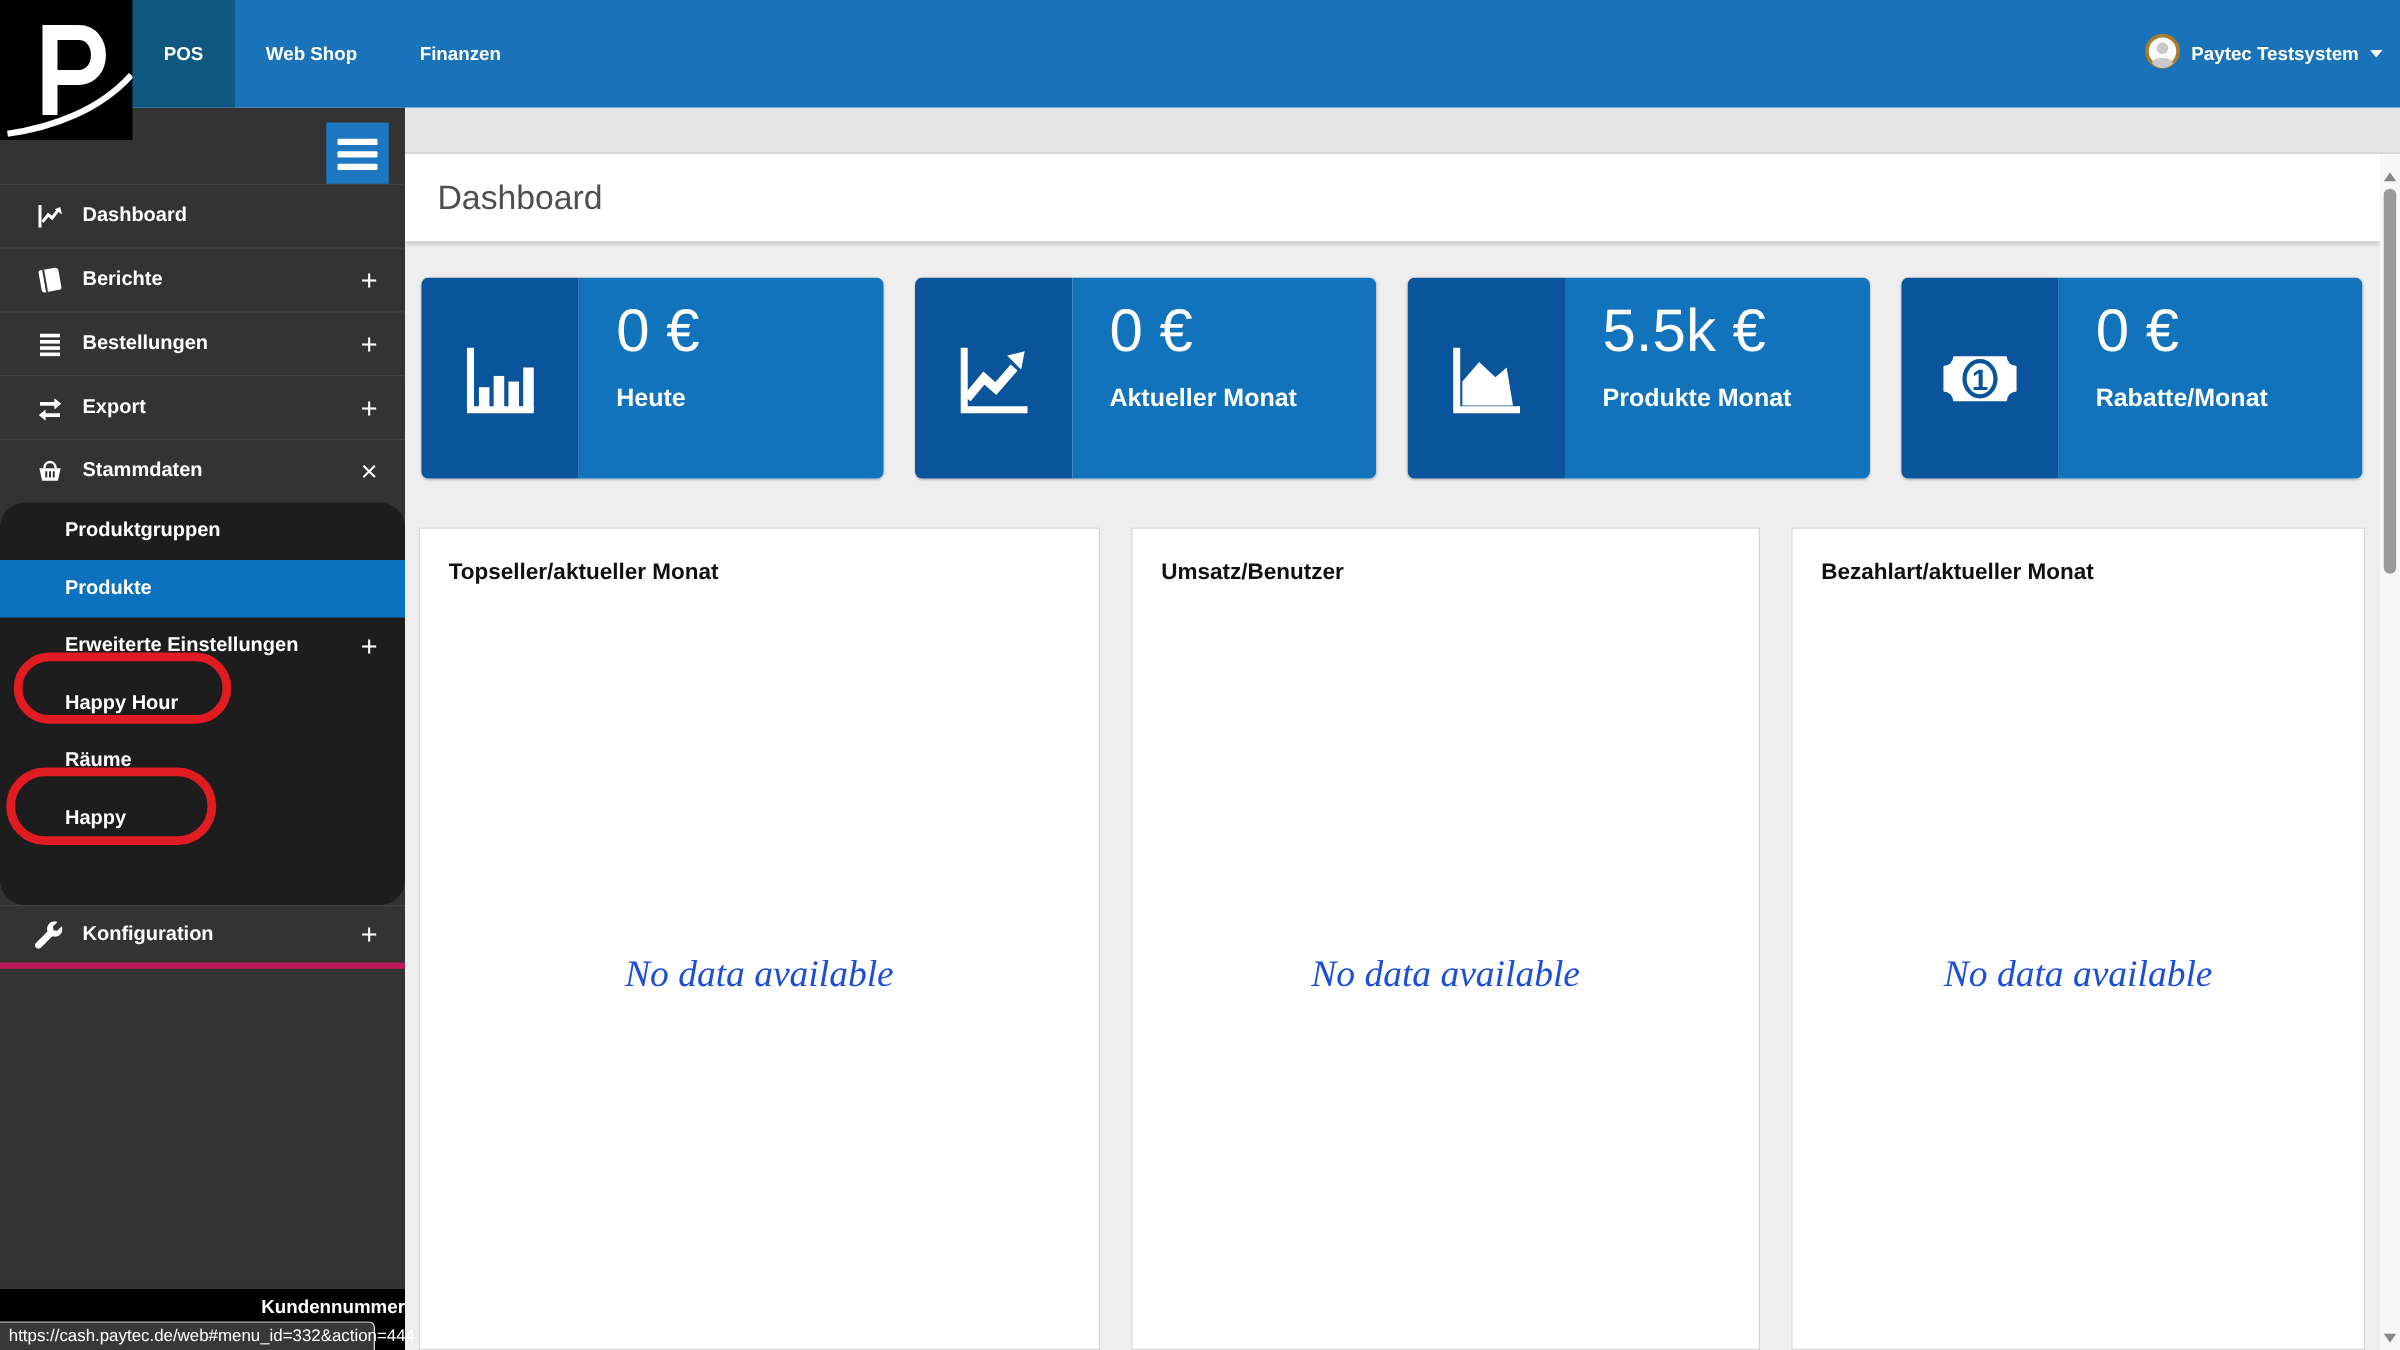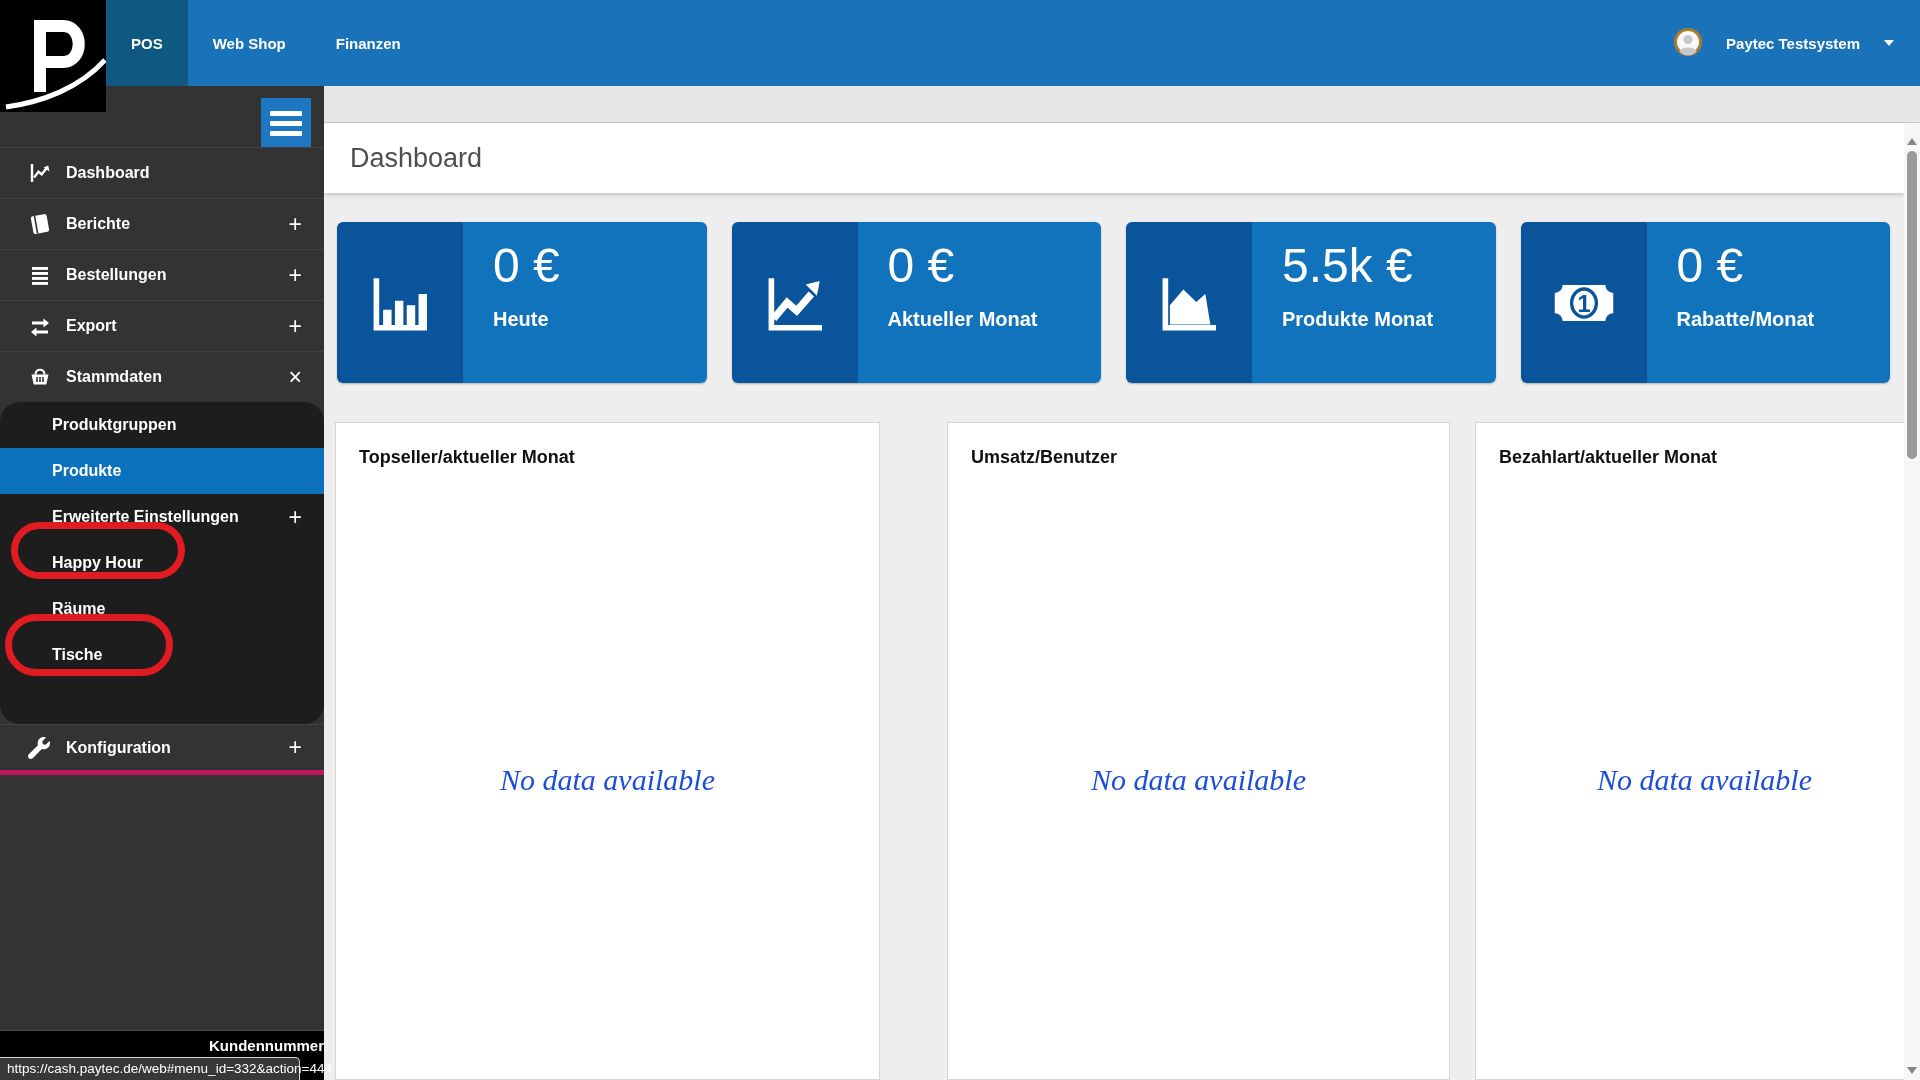--- a/index.html
+++ b/index.html
@@ -6,21 +6,21 @@
   html,body { width:1920px; height:1080px; overflow:hidden;
     font-family:"Liberation Sans","DejaVu Sans",sans-serif; background:#eeeeee; }
   .stage { position:absolute; left:0; top:0; width:1596px; height:1080px; }
 
   
   .navbar { position:absolute; left:0; top:0; width:1920px; height:86px; background:#1a73b8; z-index:10; }
   .logo { position:absolute; left:0; top:0; width:106px; height:112px; background:#000; z-index:12; }
   .nav-tabs { position:absolute; left:106px; top:0; height:86px; display:flex; }
   .tab { height:86px; display:flex; align-items:center; padding:0 25px; color:#fff; font-size:15px; font-weight:700; cursor:pointer; }
   .tab.active { background:#0f5880; }
-  .nav-user { position:absolute; right:26px; top:0; height:86px; display:flex; align-items:center; gap:24px; color:#fff; font-size:15px; font-weight:700; cursor:pointer; }
+  .nav-user { position:absolute; right:14px; top:0; height:86px; display:flex; align-items:center; gap:9px; color:#fff; font-size:15px; font-weight:700; cursor:pointer; }
   .caret-down { width:0; height:0; border-left:5px solid transparent; border-right:5px solid transparent; border-top:6px solid #fff; }
 
   
   .sidebar { position:absolute; left:0; top:86px; width:324px; height:994px; background:#333333; z-index:8; }
   .hamburger { position:absolute; right:13px; top:12px; width:50px; height:50px; background:#1d78c1;
     display:flex; flex-direction:column; justify-content:center; align-items:center; gap:5px; cursor:pointer; }
   .hamburger span { width:32px; height:5px; background:#fff; border-radius:1px; }
   .menu-item { position:absolute; left:0; width:324px; height:51px; display:flex; align-items:center;
     padding:0 22px 0 28px; color:#fff; font-size:16px; font-weight:700; border-top:1px solid #424242; cursor:pointer; }
   .menu-item .mi-icon { width:26px; margin-right:12px; display:flex; align-items:center; }
@@ -50,21 +50,21 @@
 
   .cards { position:absolute; left:337px; top:222px; width:1553px; height:161px; display:flex; gap:25px; }
   .stat-card { flex:1; display:flex; border-radius:6px; overflow:hidden; box-shadow:0 1px 2px rgba(0,0,0,0.25); cursor:pointer; }
   .icon-side { width:126px; background:#0a549b; display:flex; align-items:center; justify-content:center; }
   .text-side { flex:1; background:#1173bb; color:#fff; padding:15px 0 0 30px; }
   .stat-value { font-size:48px; font-weight:400; line-height:1.2; }
   .stat-label { font-size:20px; font-weight:700; margin-top:13px; }
 
   .panels { position:absolute; left:335px; top:422px; height:658px; display:flex; gap:25px; }
   .panel { background:#fff; border:1px solid #d6d6d6; position:relative; height:658px; }
-  .panel.p1 { width:545px; } .panel.p2 { width:503px;margin-left:42px; } .panel.p3 { width:459px; }
+  .panel.p1 { width:545px; } .panel.p2 { width:503px; } .panel.p3 { width:459px; }
   .panel-title { position:absolute; left:23px; top:24px; font-size:18px; font-weight:700; color:#101010; }
   .no-data { position:absolute; left:0; right:0; top:340px; text-align:center;
     font-family:"Liberation Serif","DejaVu Serif",serif; font-size:30px; color:#1d4ed8;font-style:italic; }
 
   
   .scrollbar { position:absolute; left:1904px; top:123px; width:16px; height:957px; background:#f7f7f7; z-index:15; }
   .scroll-up { position:absolute; left:3px; top:15px; width:0; height:0;
     border-left:5px solid transparent; border-right:5px solid transparent; border-bottom:7px solid #868686; }
   .scroll-thumb { position:absolute; left:3px; top:28px; width:10px; height:308px; background:#9a9a9a; border-radius:6px; }
   .scroll-down { position:absolute; left:3px; bottom:6px; width:0; height:0;
@@ -191,21 +191,21 @@
       </div>
       <div class="submenu-item">
         <span>Happy Hour</span>
         <span class="mi-suffix"></span>
       </div>
       <div class="submenu-item">
         <span>Räume</span>
         <span class="mi-suffix"></span>
       </div>
       <div class="submenu-item">
-        <span>Tische</span>
+        <span>Happy</span>
         <span class="mi-suffix"></span>
       </div>
     </div>
 
     <div class="menu-item" style="top:638px;border-bottom:5px solid #be185d">
       <span class="mi-icon">
         <svg width="22" height="22" viewBox="0 0 512 512">
             <path fill="#fff" d="M507.73 109.1c-2.24-9.03-13.54-12.09-20.12-5.51l-74.36 74.36-67.88-11.31-11.31-67.88 74.36-74.36c6.62-6.62 3.43-17.9-5.66-20.16-47.38-11.74-99.55.91-136.58 37.93-39.64 39.64-50.55 97.1-34.05 147.2L18.74 402.76c-24.99 24.99-24.99 65.51 0 90.5 24.99 24.99 65.51 24.99 90.5 0l213.21-213.21c50.12 16.71 107.47 5.68 147.37-34.22 37.07-37.07 49.7-89.32 37.91-136.73z"></path>
           </svg>
       </span>

